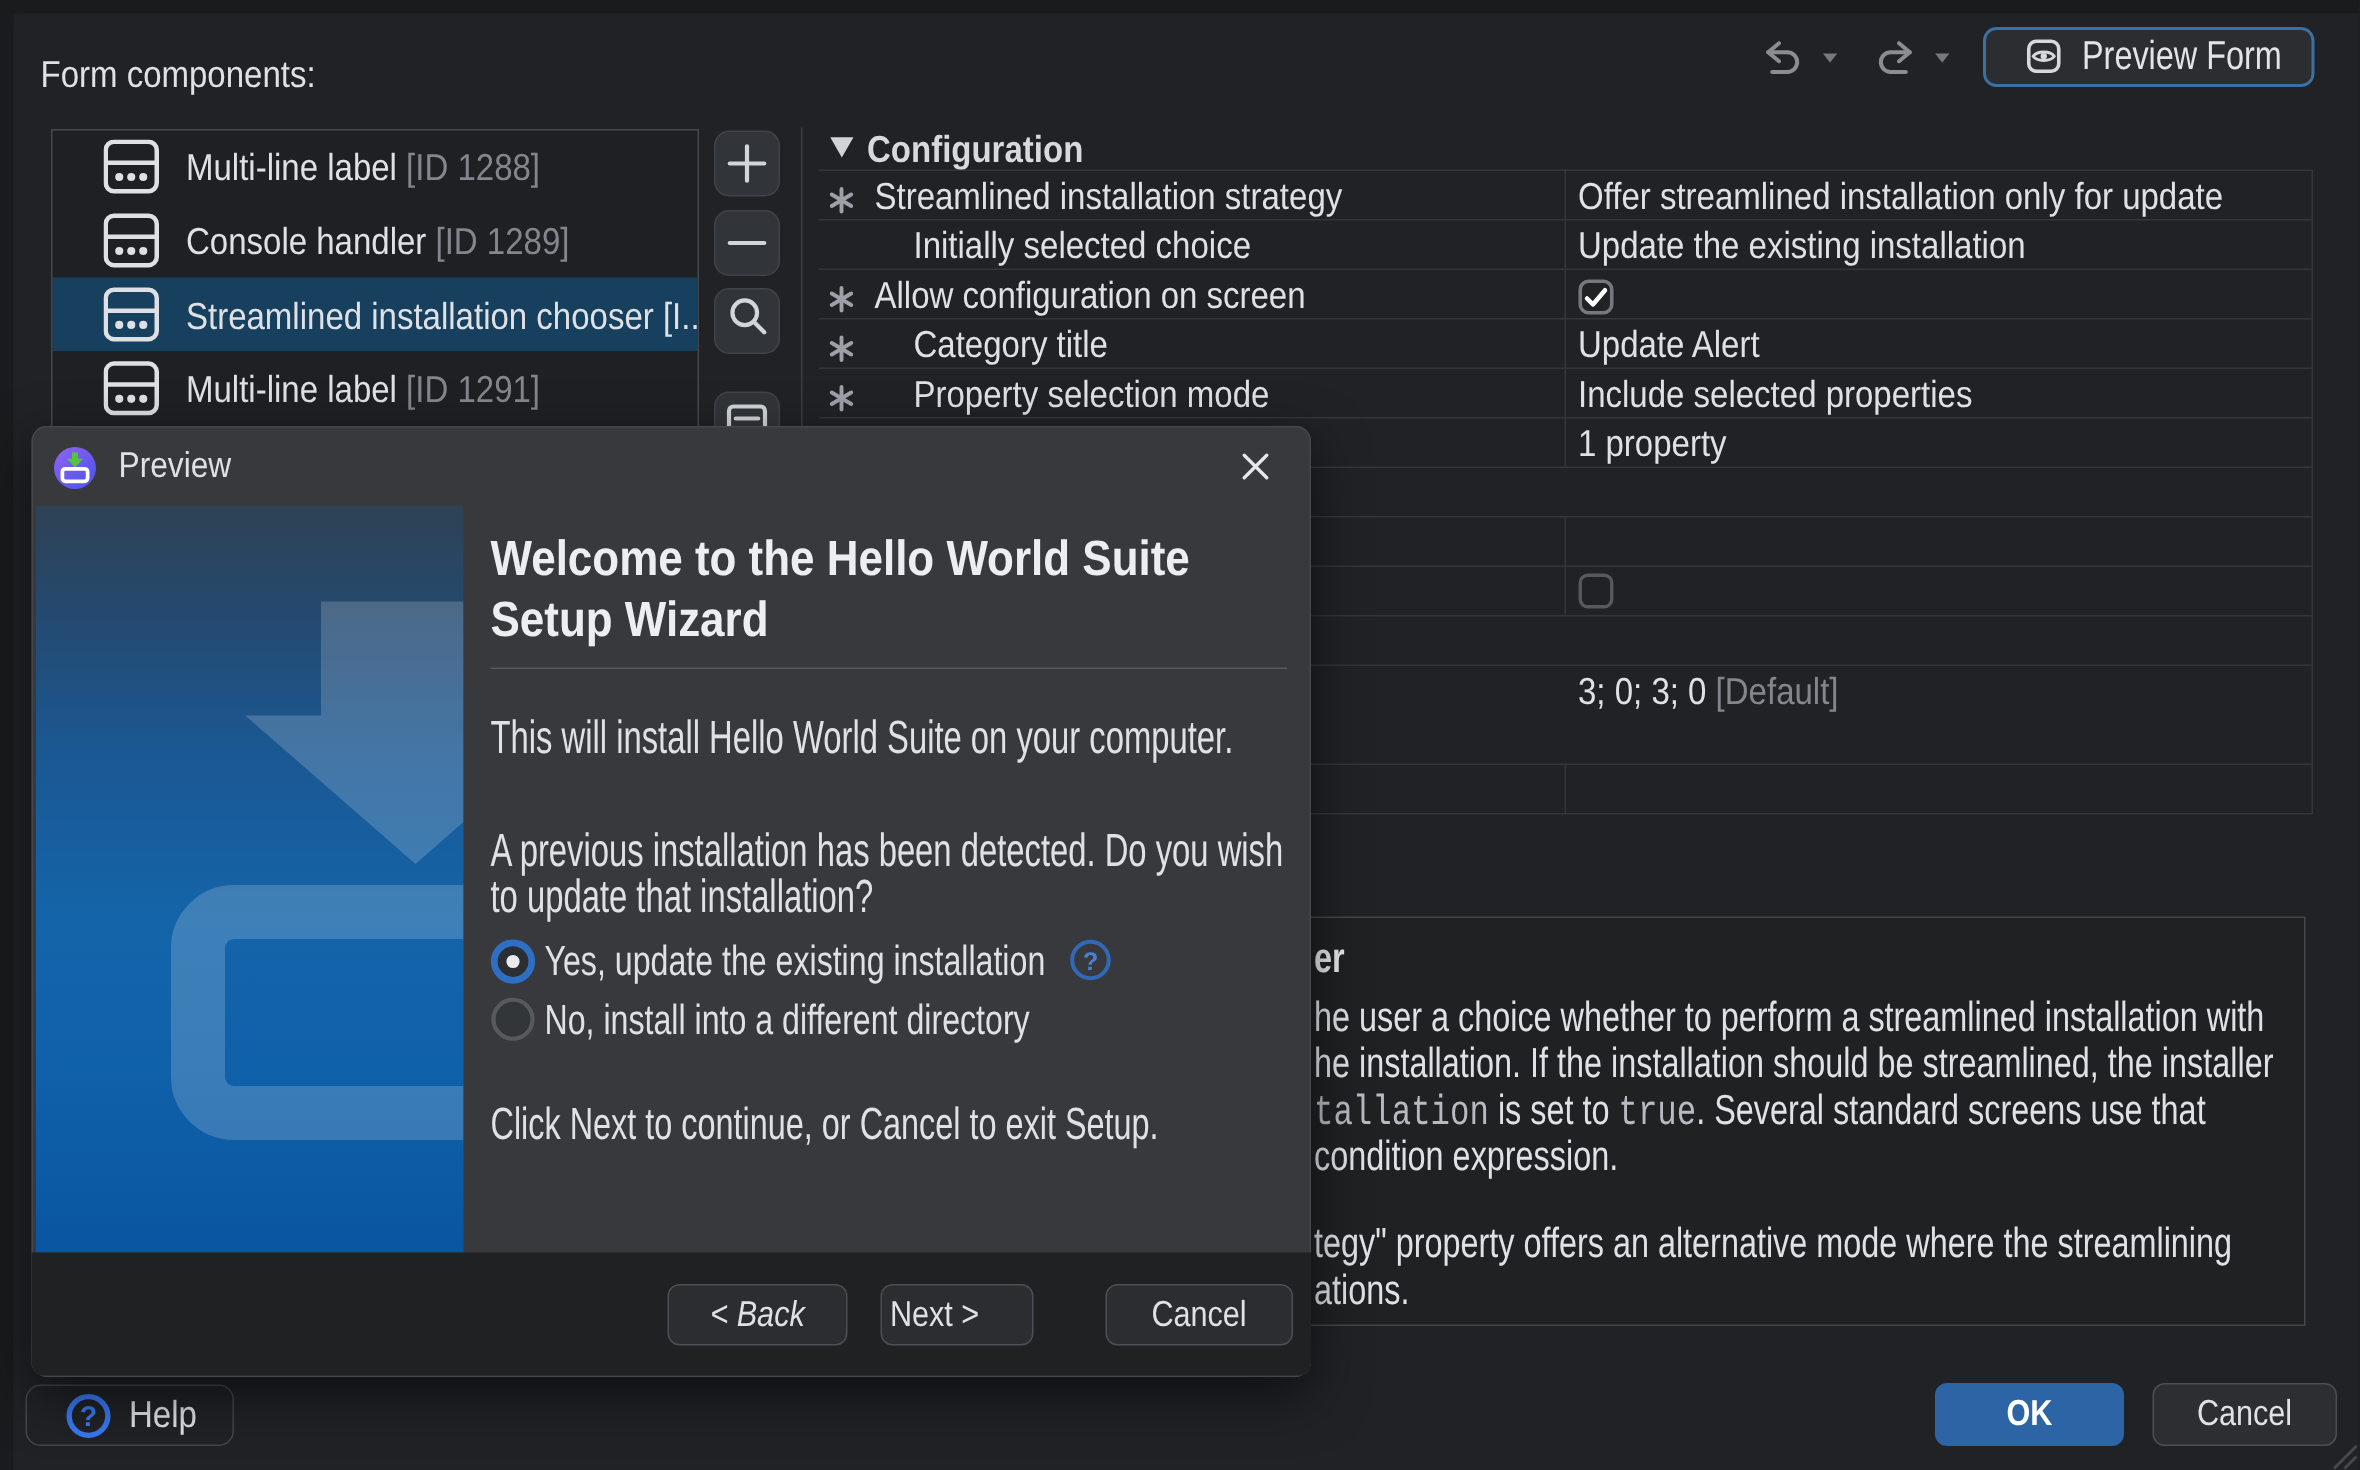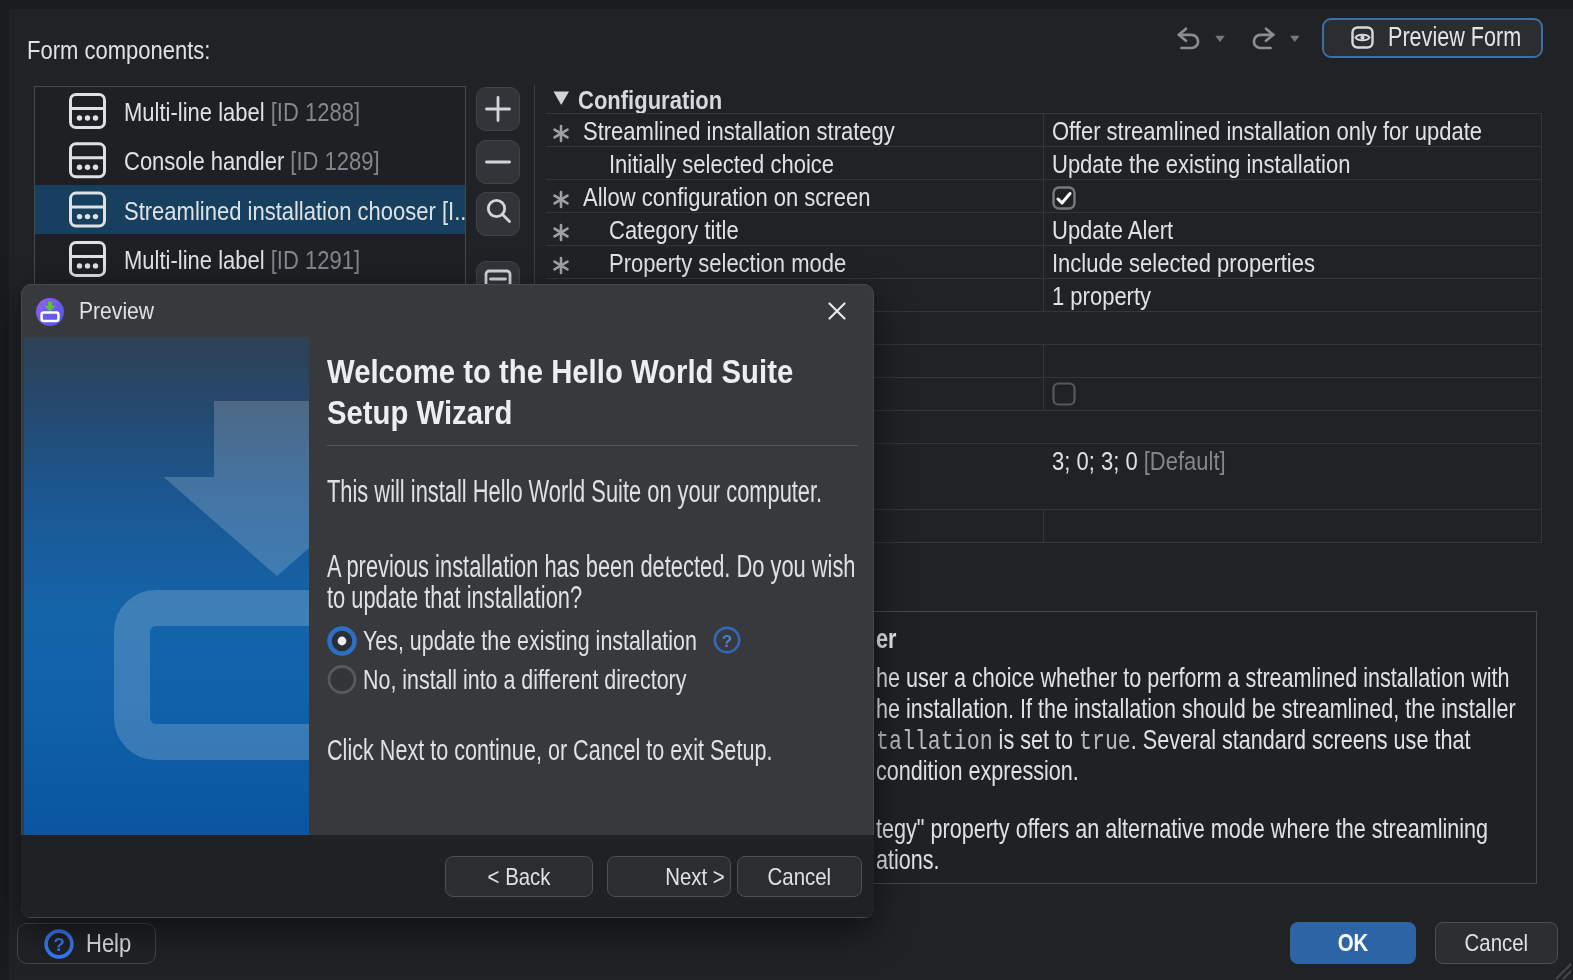--- a/index.html
+++ b/index.html
@@ -204,22 +204,22 @@
   <div class="abs txt" style="left:342px;top:341px;font-size:28px;transform:scaleX(0.765);transform-origin:0 0;">Yes, update the existing installation</div>
   <div class="abs txt" style="left:342px;top:380px;font-size:28px;transform:scaleX(0.765);transform-origin:0 0;">No, install into a different directory</div>
   <svg class="abs" style="left:692px;top:342px;" width="28" height="28" viewBox="0 0 28 28">
     <circle cx="14" cy="14" r="12.2" fill="none" stroke="#3168b8" stroke-width="2.7"></circle>
     <text x="14" y="20.5" text-anchor="middle" font-family="Liberation Sans" font-size="17" font-weight="bold" fill="#4a80d2">?</text>
   </svg>
 
   <div class="abs txt" style="left:306px;top:449px;font-size:30px;transform:scaleX(0.72);transform-origin:0 0;">Click Next to continue, or Cancel to exit Setup.</div>
 
   <div class="abs" style="left:0;top:551px;width:853px;height:82px;background:#1f2123;"></div>
-  <div class="abs" style="left:424px;top:572px;width:148px;height:41px;background:#2b2d31;border:1px solid #4c4f55;border-radius:8px;text-align:center;line-height:39px;font-size:24px;color:#dfe1e5;"><span class="sqc" style="display:inline-block;">&lt; Back</span></div>
-  <div class="abs" style="left:586px;top:572px;width:124px;height:41px;background:#2b2d31;border:1px solid #4c4f55;border-radius:8px;text-align:right;line-height:39px;font-size:24px;color:#dfe1e5;"><span class="sqc" style="display:inline-block;">Next &gt;</span></div>
+  <div class="abs" style="left:424px;top:572px;width:120px;height:41px;background:#2b2d31;border:1px solid #4c4f55;border-radius:8px;text-align:center;line-height:39px;font-size:24px;color:#dfe1e5;font-style:italic;"><span class="sqc" style="display:inline-block;">&lt; Back</span></div>
+  <div class="abs" style="left:566px;top:572px;width:102px;height:41px;background:#2b2d31;border:1px solid #4c4f55;border-radius:8px;text-align:left;line-height:39px;font-size:24px;color:#dfe1e5;"><span class="sqc" style="display:inline-block;">Next &gt;</span></div>
   <div class="abs" style="left:716px;top:572px;width:125px;height:41px;background:#2b2d31;border:1px solid #4c4f55;border-radius:8px;text-align:center;line-height:39px;font-size:24px;color:#dfe1e5;"><span class="sqc" style="display:inline-block;">Cancel</span></div>
 </div>
 <svg class="abs" style="left:1552px;top:960px;" width="21" height="20">
     <g stroke="#45474b" stroke-width="2">
       <line x1="4" y1="19" x2="19" y2="4"></line>
       <line x1="11" y1="19" x2="19" y2="11"></line>
     </g>
   </svg>
 
 </body></html>

